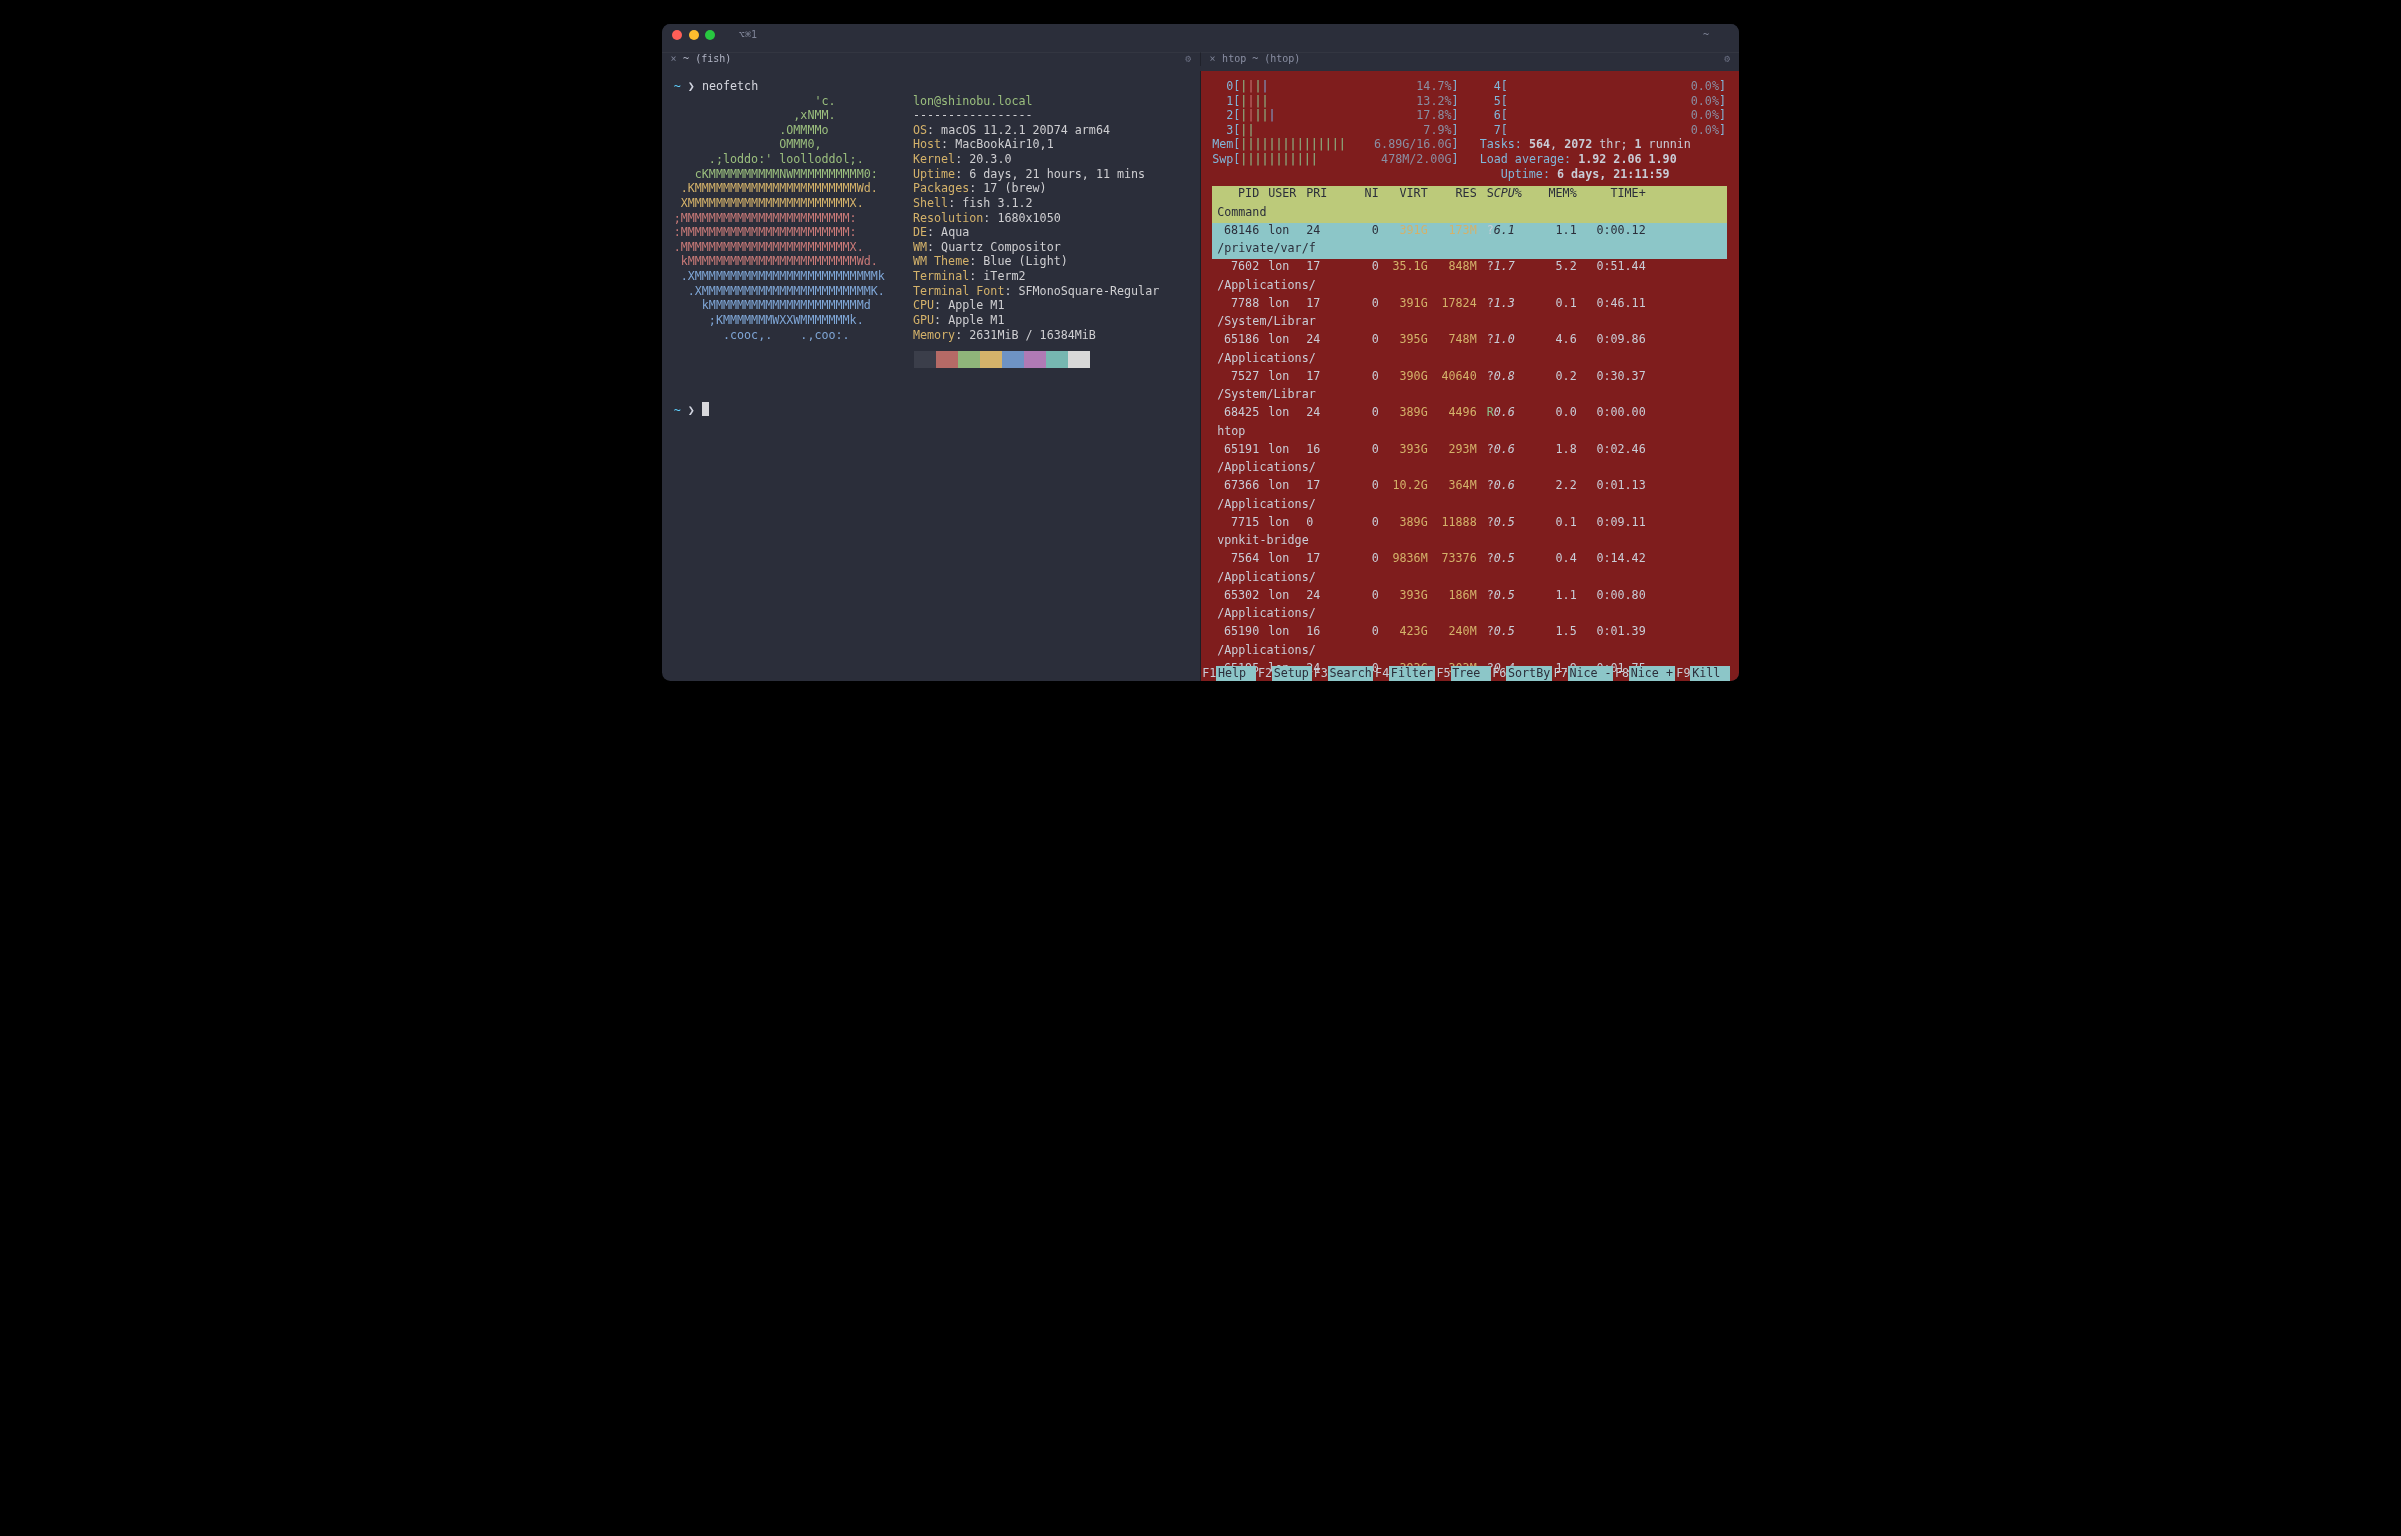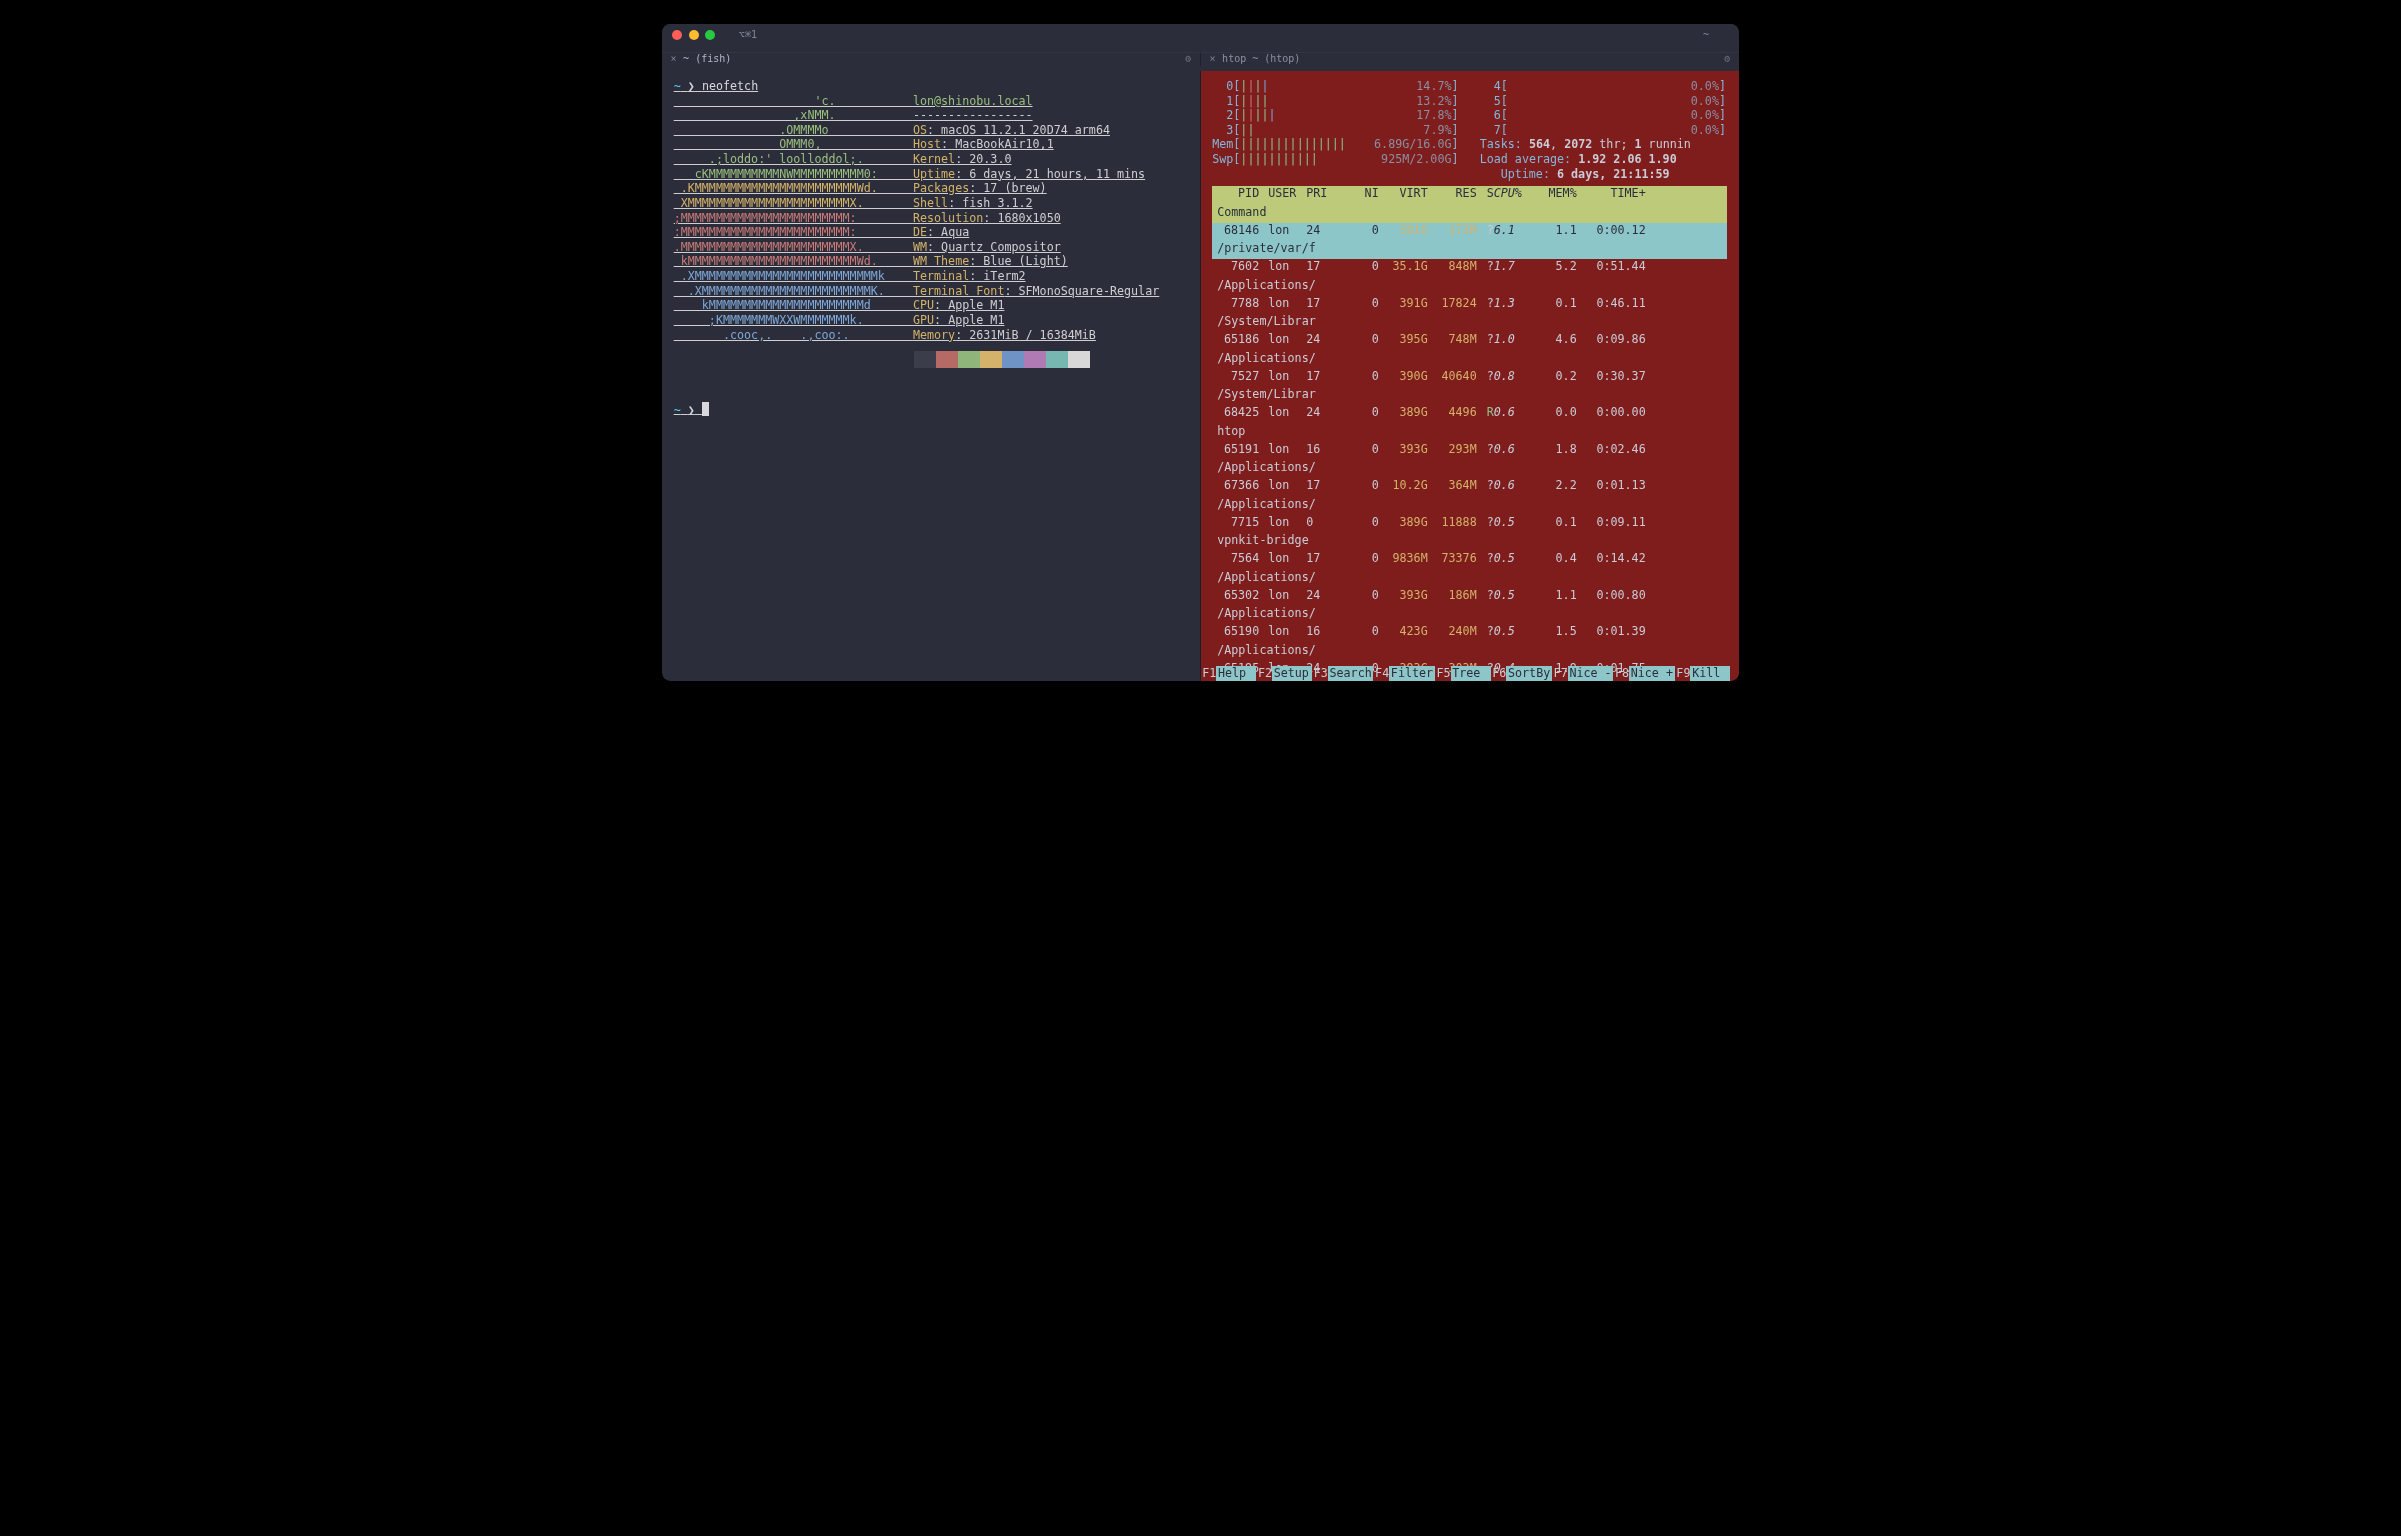--- a/index.html
+++ b/index.html
@@ -40,21 +40,21 @@
     border-top:0.8px solid rgba(255,255,255,0.04);
     position:relative;
   }
   .tab .close-x { margin-right:6.7px; color:#7a7f93; }
   .tab .filler { flex:1; }
   .tab .gear { color:#6c7185; }
   .tab + .tab { border-left:0.8px solid rgba(0,0,0,0.25); }
   .tab.active { color:#b2b6c6; }
   .panes { flex:1; display:flex; min-height:0; }
   .pane { padding:8.4px 11.7px 6.7px 11.7px; overflow:hidden; }
-  .pane.left { flex:0 0 50%; border-right:0.8px solid rgba(0,0,0,0.35);text-decoration:underline; }
+  .pane.left { flex:0 0 50%; border-right:0.8px solid rgba(0,0,0,0.35); }
   .pane.right { flex:1; background:#7f1d1d; color:#c9ccd6; padding-bottom:0; position:relative;}
   pre { font-family:inherit; white-space:pre; }
   .tilde { color:#5fd1ff; }
   .arrow { color:#d2d5e0; font-weight:bold; }
   .cmd { color:#d6d7df; }
   .cursor {
     display:inline-block; width:7.5px; height:14.3px; background:#d8d8dc;
     vertical-align:-2.5px;
   }
   
@@ -177,21 +177,21 @@
       <pre style="margin-top:34px"><span class="tilde">~</span> <span class="arrow">❯</span> <span class="cursor"></span></pre>
     </div>
 
     <div class="pane right">
       <div id="htop-meters">
           <pre>  <span class="htop-label">0</span><span class="htop-label">[</span><span class="bar-char"><span class="bar-green">|</span><span class="bar-red">|</span><span class="bar-green">|</span><span class="bar-blue">|</span></span>                     <span class="htop-dim">14.7%</span><span class="htop-label">]</span>     <span class="htop-label">4</span><span class="htop-label">[</span><span class="bar-char"></span>                          <span class="htop-dim">0.0%</span><span class="htop-label">]</span>
   <span class="htop-label">1</span><span class="htop-label">[</span><span class="bar-char"><span class="bar-green">|</span><span class="bar-red">|</span><span class="bar-green">|</span><span class="bar-green">|</span></span>                     <span class="htop-dim">13.2%</span><span class="htop-label">]</span>     <span class="htop-label">5</span><span class="htop-label">[</span><span class="bar-char"></span>                          <span class="htop-dim">0.0%</span><span class="htop-label">]</span>
   <span class="htop-label">2</span><span class="htop-label">[</span><span class="bar-char"><span class="bar-green">|</span><span class="bar-red">|</span><span class="bar-green">|</span><span class="bar-green">|</span><span class="bar-blue">|</span></span>                    <span class="htop-dim">17.8%</span><span class="htop-label">]</span>     <span class="htop-label">6</span><span class="htop-label">[</span><span class="bar-char"></span>                          <span class="htop-dim">0.0%</span><span class="htop-label">]</span>
   <span class="htop-label">3</span><span class="htop-label">[</span><span class="bar-char"><span class="bar-green">|</span><span class="bar-green">|</span></span>                        <span class="htop-dim">7.9%</span><span class="htop-label">]</span>     <span class="htop-label">7</span><span class="htop-label">[</span><span class="bar-char"></span>                          <span class="htop-dim">0.0%</span><span class="htop-label">]</span>
 <span class="htop-label">Mem</span><span class="htop-label">[</span><span class="bar-green bar-char">|||||||||||||||</span>    <span class="htop-dim">6.89G/</span><span class="htop-dim">16.0G</span><span class="htop-label">]</span>   <span class="htop-label">Tasks: </span><span class="htop-bold">564</span>, <span class="htop-bold">2072</span> thr; <span class="htop-bold">1</span> runnin
-<span class="htop-label">Swp</span><span class="htop-label">[</span><span class="bar-green bar-char">|||||||||||</span>         <span class="htop-dim">925M/</span><span class="htop-dim">2.00G</span><span class="htop-label">]</span>   <span class="htop-label">Load average: </span><span class="htop-bold">1.92 2.06 1.90</span>
+<span class="htop-label">Swp</span><span class="htop-label">[</span><span class="bar-green bar-char">|||||||||||</span>         <span class="htop-dim">478M/</span><span class="htop-dim">2.00G</span><span class="htop-label">]</span>   <span class="htop-label">Load average: </span><span class="htop-bold">1.92 2.06 1.90</span>
                                          <span class="htop-label">Uptime: </span><span class="htop-bold">6 days, 21:11:59</span>
 </pre>
         </div>
       <div id="htop-table" class="ptable">
           <div class="row hdr"><span class="cell c-pid">PID</span><span class="cell c-user">USER</span><span class="cell c-pri">PRI</span><span class="cell c-ni">NI</span><span class="cell c-virt">VIRT</span><span class="cell c-res">RES</span><span class="cell c-s">S</span><span class="cell c-cpu">CPU%</span><span class="cell c-mem">MEM%</span><span class="cell c-time">TIME+</span><span class="cell c-cmd">Command</span></div>
           <div class="row selected"><span class="cell c-pid">68146</span><span class="cell c-user">lon</span><span class="cell c-pri">24</span><span class="cell c-ni">0</span><span class="cell c-virt">391G</span><span class="cell c-res">173M</span><span class="cell c-s ">?</span><span class="cell c-cpu">6.1</span><span class="cell c-mem">1.1</span><span class="cell c-time">0:00.12</span><span class="cell c-cmd">/private/var/f</span></div>
           <div class="row "><span class="cell c-pid">7602</span><span class="cell c-user">lon</span><span class="cell c-pri">17</span><span class="cell c-ni">0</span><span class="cell c-virt">35.1G</span><span class="cell c-res">848M</span><span class="cell c-s ">?</span><span class="cell c-cpu">1.7</span><span class="cell c-mem">5.2</span><span class="cell c-time">0:51.44</span><span class="cell c-cmd">/Applications/</span></div>
           <div class="row "><span class="cell c-pid">7788</span><span class="cell c-user">lon</span><span class="cell c-pri">17</span><span class="cell c-ni">0</span><span class="cell c-virt">391G</span><span class="cell c-res">17824</span><span class="cell c-s ">?</span><span class="cell c-cpu">1.3</span><span class="cell c-mem">0.1</span><span class="cell c-time">0:46.11</span><span class="cell c-cmd">/System/Librar</span></div>
           <div class="row "><span class="cell c-pid">65186</span><span class="cell c-user">lon</span><span class="cell c-pri">24</span><span class="cell c-ni">0</span><span class="cell c-virt">395G</span><span class="cell c-res">748M</span><span class="cell c-s ">?</span><span class="cell c-cpu">1.0</span><span class="cell c-mem">4.6</span><span class="cell c-time">0:09.86</span><span class="cell c-cmd">/Applications/</span></div>
           <div class="row "><span class="cell c-pid">7527</span><span class="cell c-user">lon</span><span class="cell c-pri">17</span><span class="cell c-ni">0</span><span class="cell c-virt">390G</span><span class="cell c-res">40640</span><span class="cell c-s ">?</span><span class="cell c-cpu">0.8</span><span class="cell c-mem">0.2</span><span class="cell c-time">0:30.37</span><span class="cell c-cmd">/System/Librar</span></div>

